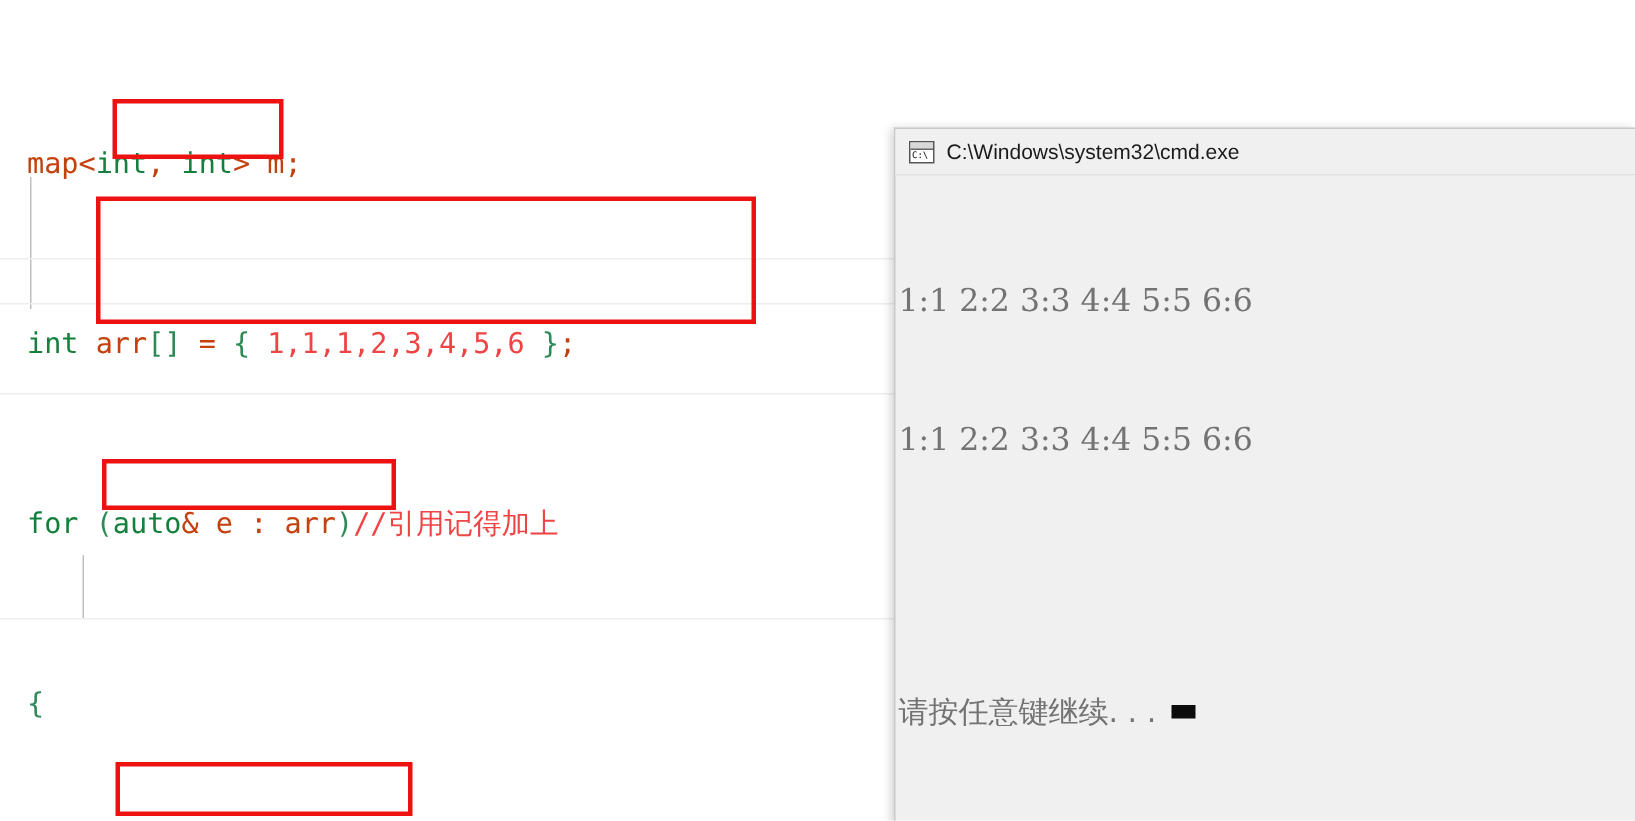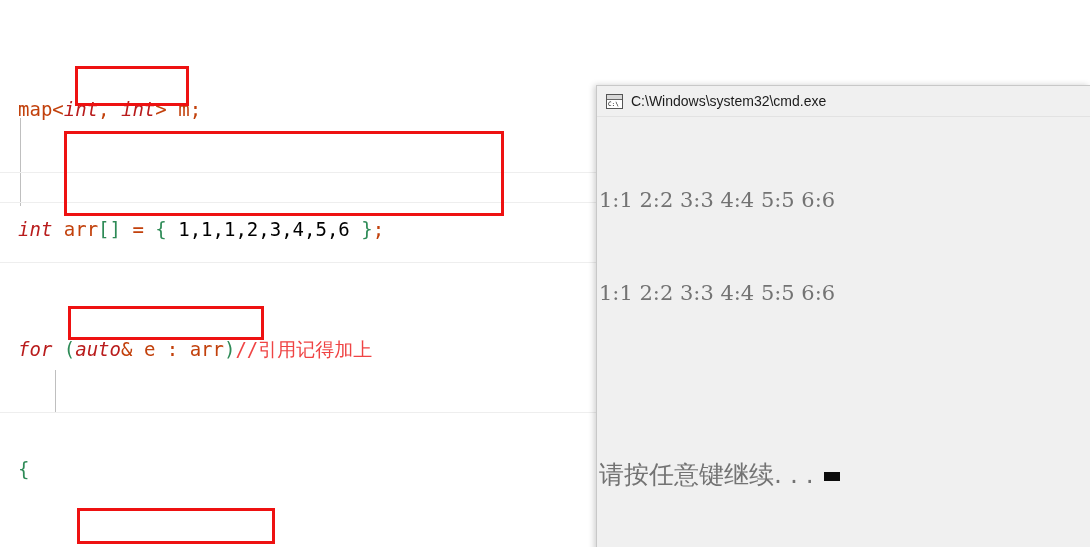--- a/index.html
+++ b/index.html
@@ -32,22 +32,22 @@
     padding:0;
     font-family:"DejaVu Sans Mono","Liberation Mono",monospace;
     font-size:19px;
     line-height:30px;
     white-space:pre;
     color:#000000;
   }
   .line{height:30px;white-space:pre;}
 
   
-  .kw   {color:#b91c1c;font-style:italic;}          
-  .num  {color:#000000;text-align:center;}          
+  .kw   {color:#15803d;}          
+  .num  {color:#ef4444;text-align:center;}          
   .cmt  {color:#ef4444;}
   .brace{color:#2e8b57;}
   .ident{color:#c2410c;}
 
   
   .redbox{
     position:absolute;
     border:3px solid #ee1111;
     box-sizing:border-box;
     pointer-events:none;
@@ -102,21 +102,21 @@
     font-family:"DejaVu Serif","Liberation Serif",serif;
     font-size:21px;
     line-height:31px;
     color:#737373;
     white-space:pre;
   }
   .cmd-line{white-space:pre;height:31px;}
   .cmd-blank{height:26px;}
   .cmd-cn{
     font-family:"DejaVu Sans","Liberation Sans",sans-serif;
-    font-size:25px;
+    font-size:20px;
   }
   .caret{
     display:inline-block;
     width:16px;height:9px;
     background:#0c0c0c;
     vertical-align:2px;
     margin-left:10px;
   }
 </style>
 </head>

